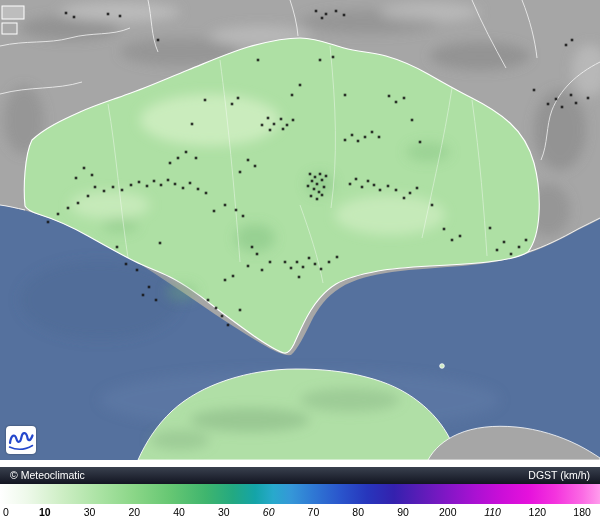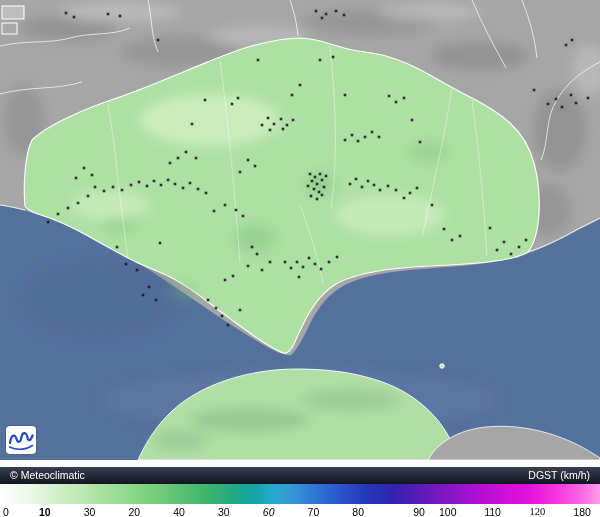--- a/index.html
+++ b/index.html
@@ -302,21 +302,21 @@
     <div id="cb-ticks">
         <span class="tick" style="left: 3px; transform: none;">0</span>
         <span class="tick" style="left: 7.46269%; font-weight: bold;">10</span>
         <span class="tick" style="left: 14.9254%;">30</span>
         <span class="tick" style="left: 22.3881%;">20</span>
         <span class="tick" style="left: 29.8507%;">40</span>
         <span class="tick" style="left: 37.3134%;">30</span>
         <span class="tick" style="left: 44.7761%; font-style: italic;">60</span>
         <span class="tick" style="left: 52.2388%; text-align: center;">70</span>
         <span class="tick" style="left: 59.7015%;">80</span>
-        <span class="tick" style="left: 67.1642%; margin-left: 16px;">90</span>
-        <span class="tick" style="left: 74.6269%;">100</span>
-        <span class="tick" style="left: 82.0896%;">110</span>
-        <span class="tick" style="left: 89.5522%; font-family: Liberation Serif, serif;">120</span>
+        <span class="tick" style="left: 67.1642%;">90</span>
+        <span class="tick" style="left: 74.6269%;">200</span>
+        <span class="tick" style="left: 82.0896%; font-style: italic;">110</span>
+        <span class="tick" style="left: 89.5522%;">120</span>
         <span class="tick" style="left: 97.0149%;">180</span>
       </div>
   </div>
 
 </div>
 
 </body></html>

